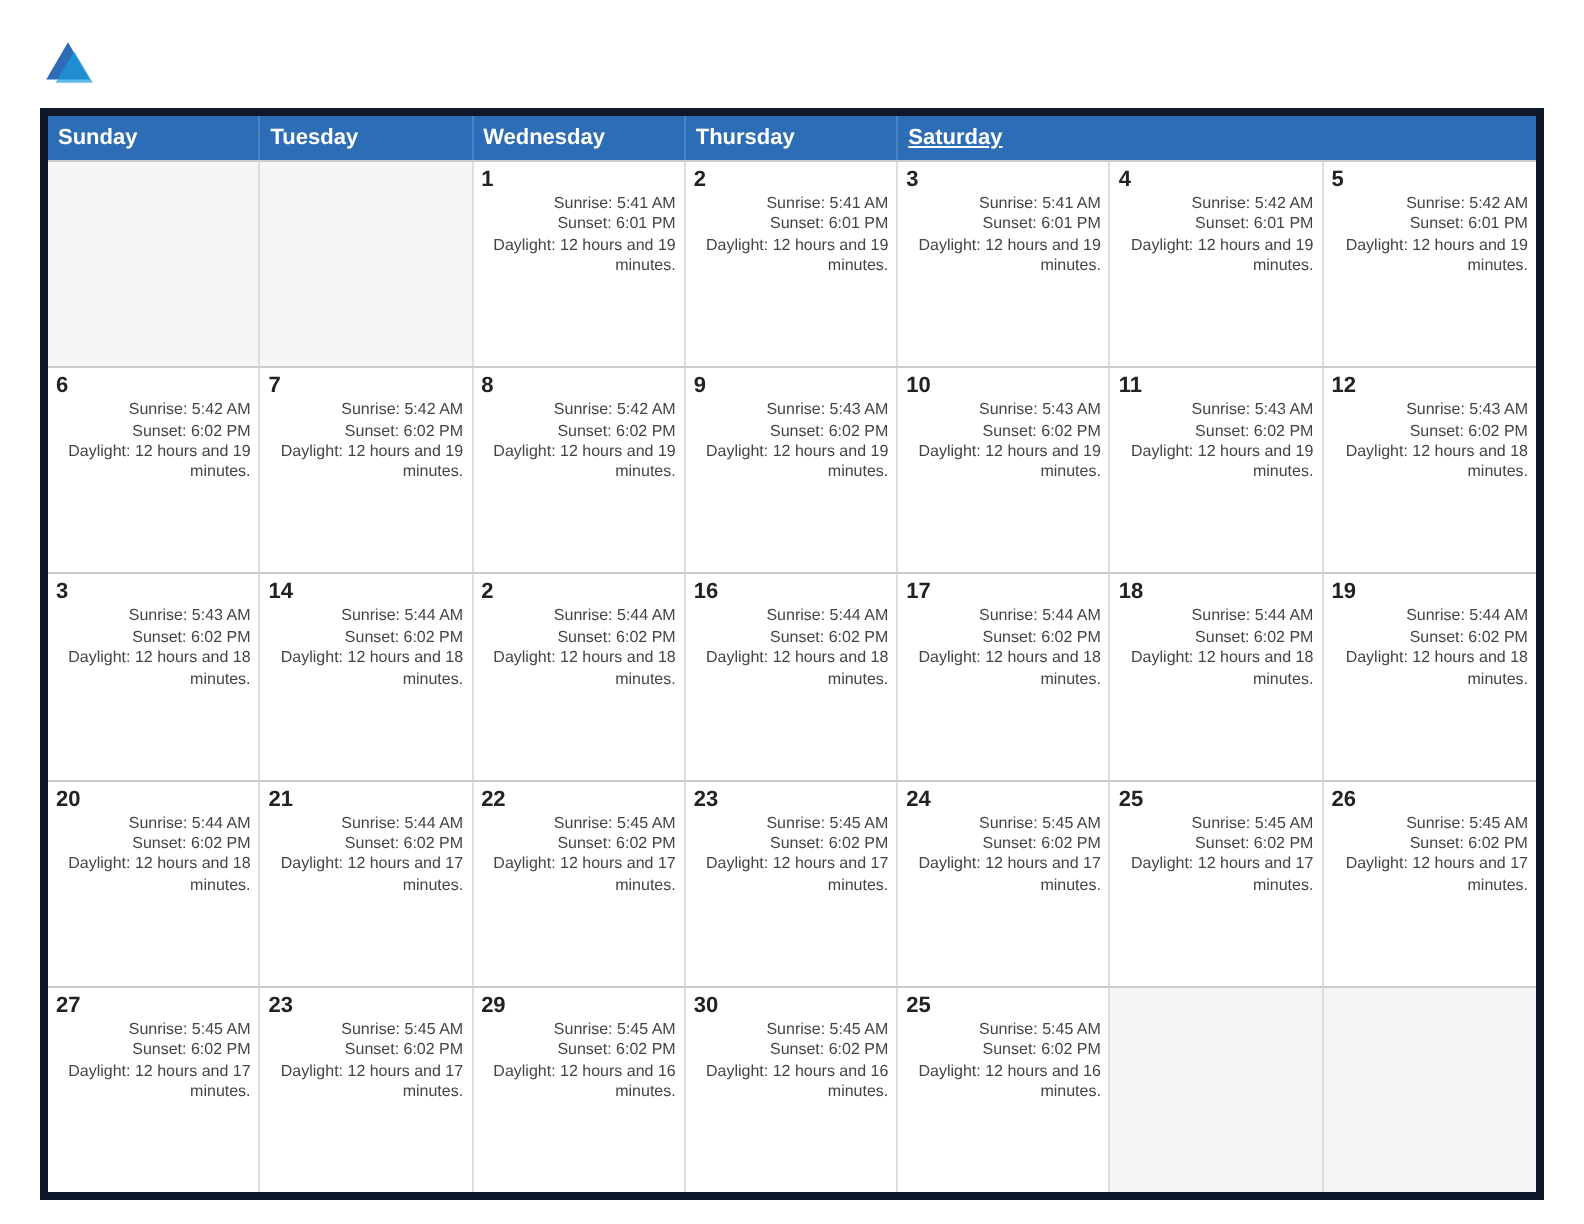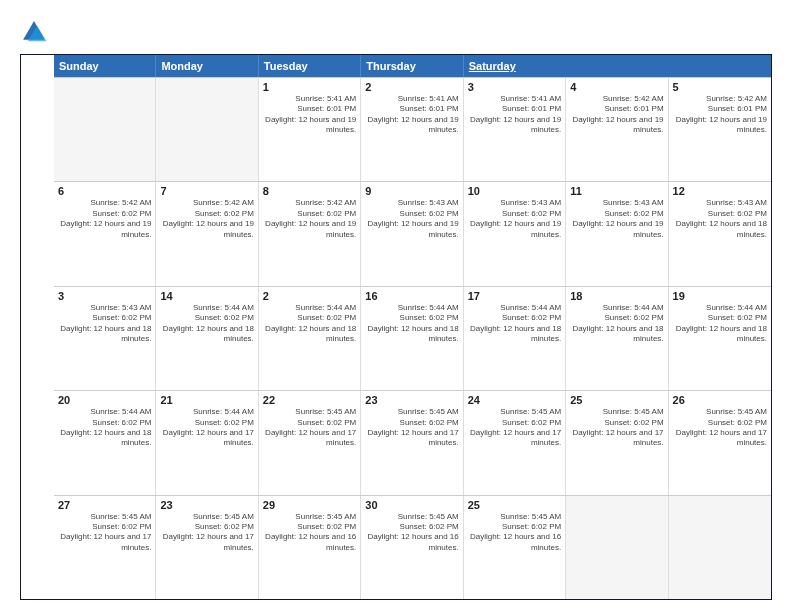--- a/index.html
+++ b/index.html
@@ -58,22 +58,21 @@
     }
     .location-title {
       font-size: 15px;
       color: #444;
       margin-top: 2px;
     }
     .calendar {
       flex: 1;
       display: flex;
       flex-direction: column;
-      border: 1px solid #0f172a;
-      padding-left: 33px;
+      border: 4px solid #0f172a;
     }
     .cal-header {
       display: grid;
       grid-template-columns: repeat(7, 1fr);
       background: #2d6db5;
     }
     .cal-header-cell {
       color: #fff;
       font-size: 11px;
       font-weight: bold;
@@ -141,22 +140,22 @@
     </div>
     <div class="title-section">
       <div class="month-title"></div>
       <div class="location-title"></div>
     </div>
   </div>
 
   <div class="calendar">
     <div class="cal-header" id="cal-header">
         <div class="cal-header-cell">Sunday</div>
-        <div class="cal-header-cell">Monday</div>
         <div class="cal-header-cell">Tuesday</div>
+        <div class="cal-header-cell">Wednesday</div>
         <div class="cal-header-cell">Thursday</div>
         <div class="cal-header-cell">Saturday</div>
       </div>
     <div class="cal-body" id="cal-body">
         <div class="cal-row">
           <div class="cal-cell empty"></div>
           <div class="cal-cell empty"></div>
           <div class="cal-cell">
             <div class="day-num">1</div>
             <div class="day-info" style="white-space: pre-line;">Sunrise: 5:41 AM

